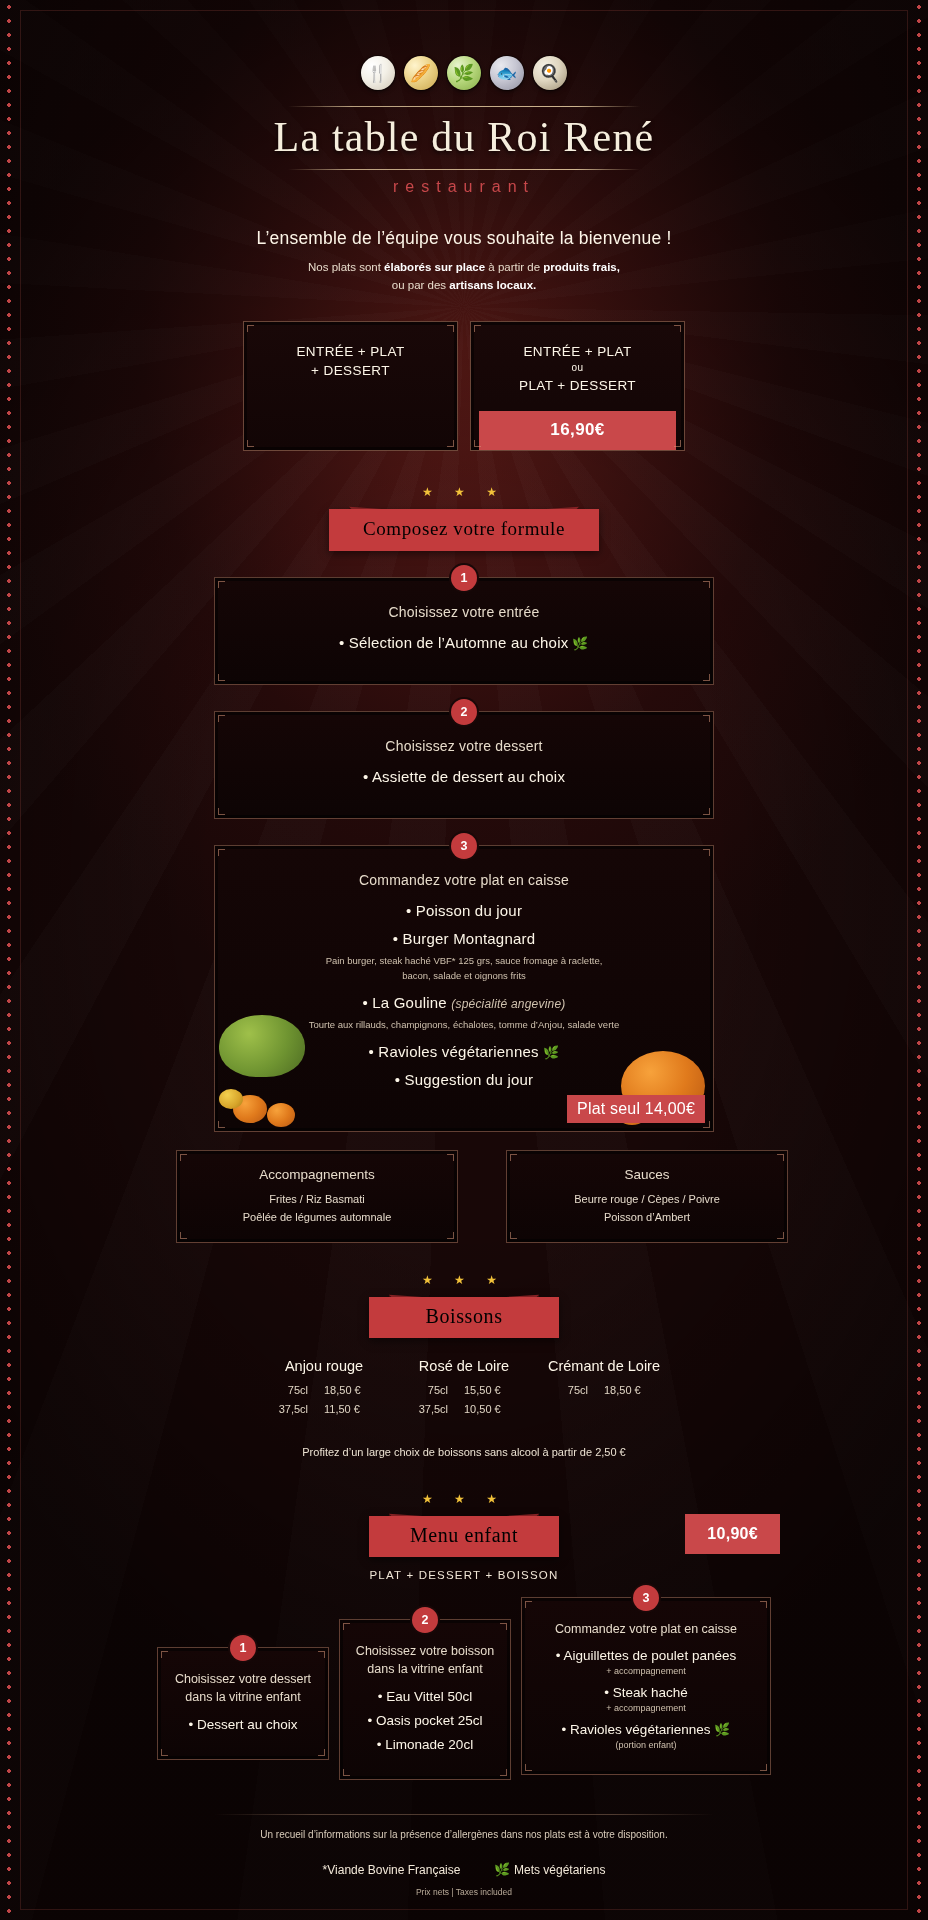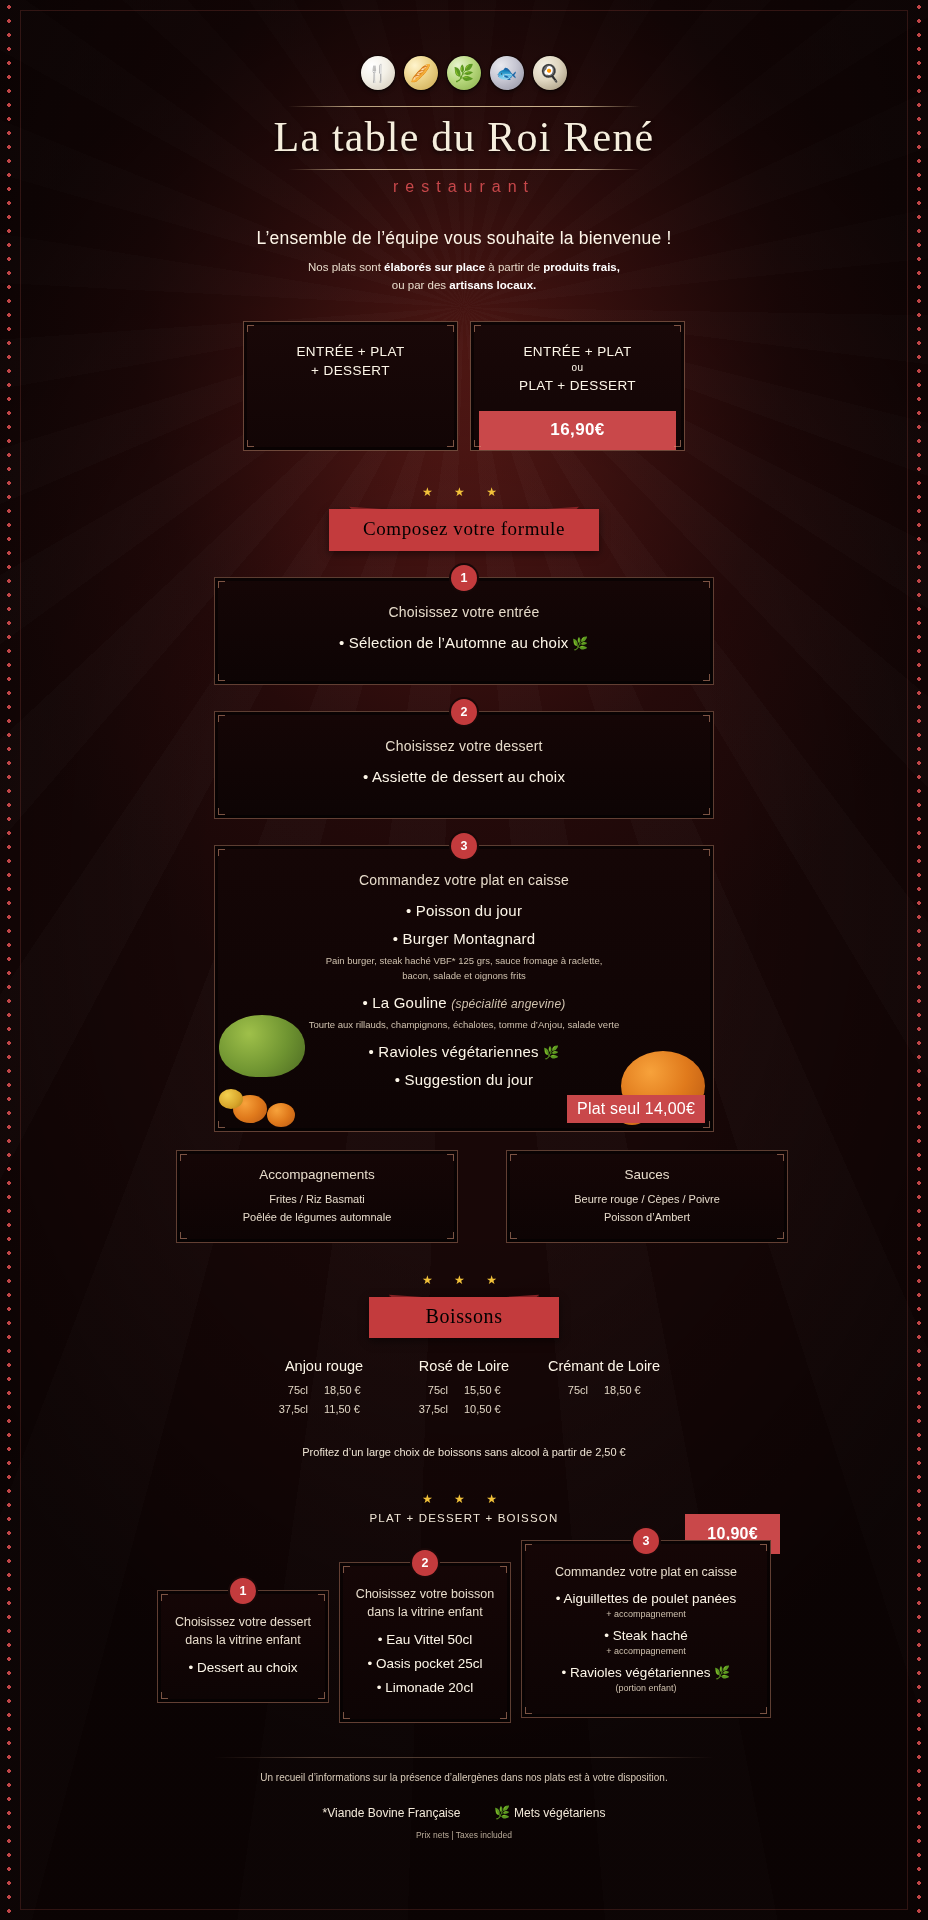--- a/index.html
+++ b/index.html
@@ -439,20 +439,25 @@
           <span>75cl</span>
           <span>18,50 €</span>
         </div>
       </div>
     </div>
     <div class="drinks-note">Profitez d’un large choix de boissons sans alcool à partir de 2,50 €</div>
 
     <div class="kids-head">
       <div class="ribbon-wrap" style="margin-top:0;">
         <div class="stars">★ ★ ★</div>
+        <div style="position:relative;display:inline-block;">
+          <span class="ribbon-tail-l"></span>
+          <span class="ribbon-tail-r"></span>
+          <div class="ribbon small">Menu enfant</div>
+        </div>
       </div>
       <div class="kids-price">10,90€</div>
       <div class="kids-sub">PLAT + DESSERT + BOISSON</div>
     </div>
 
     <div class="kids-cards">
       <div class="kcard k1">
         <span class="corner c-tl"></span>
           <span class="corner c-tr"></span>
           <span class="corner c-bl"></span>

